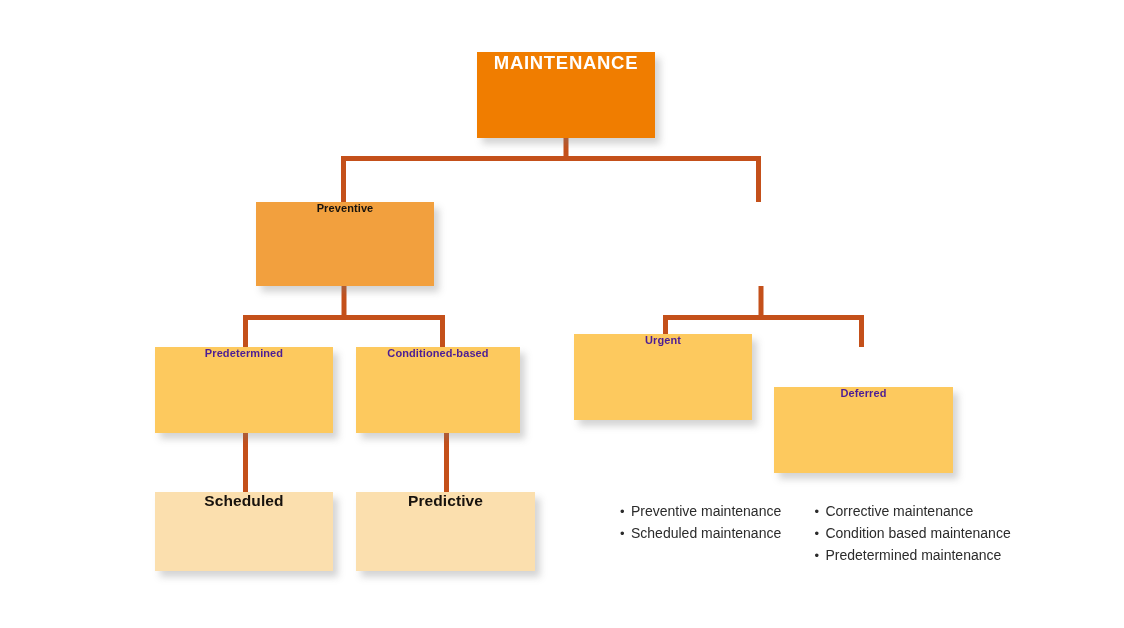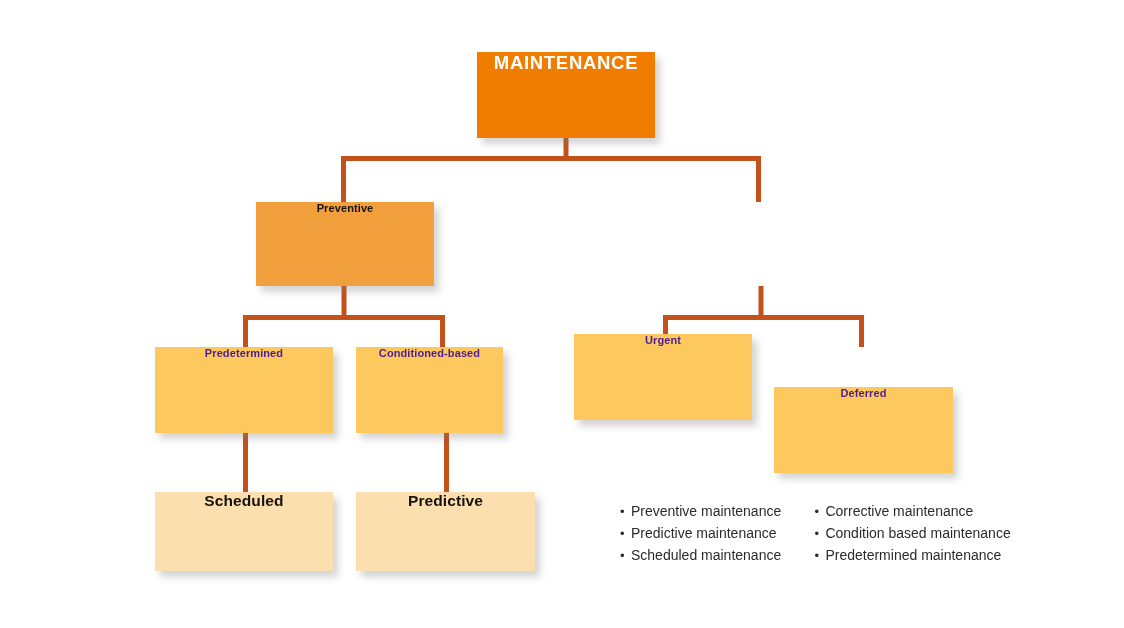--- a/index.html
+++ b/index.html
@@ -154,21 +154,21 @@
 
   <div class="node lvl2" style="left:256px; top:202px; width:178px; height:84px;">
     <span class="node-label">Preventive</span>
   </div>
 
 
   <div class="node lvl3" style="left:155px; top:347px; width:178px; height:86px;">
     <span class="node-label">Predetermined</span>
   </div>
 
-  <div class="node lvl3" style="left:356px; top:347px; width:147px; height:86px;">
+  <div class="node lvl3" style="left:356px; top:347px; width:164px; height:86px;">
     <span class="node-label">Conditioned-based</span>
   </div>
 
   <div class="node lvl3" style="left:574px; top:334px; width:178px; height:86px;">
     <span class="node-label">Urgent</span>
   </div>
 
   <div class="node lvl3" style="left:774px; top:347px; width:179px; height:86px;margin-top:40px;">
     <span class="node-label">Deferred</span>
   </div>
@@ -181,23 +181,20 @@
     <span class="node-label">Predictive</span>
   </div>
 
   <div id="legend">
     <div class="legend-cols">
       <ul class="legend-col col-left">
         <li class="legend-item">
           <span class="legend-bullet">•</span><span>Preventive maintenance</span>
         </li>
         <li class="legend-item">
-          <span class="legend-bullet">•</span><span>Predictive maintenance</span>
-        </li>
-        <li class="legend-item">
           <span class="legend-bullet">•</span><span>Scheduled maintenance</span>
         </li>
       </ul>
       <ul class="legend-col col-right">
         <li class="legend-item">
           <span class="legend-bullet">•</span><span>Corrective maintenance</span>
         </li>
         <li class="legend-item">
           <span class="legend-bullet">•</span><span>Condition based maintenance</span>
         </li>

